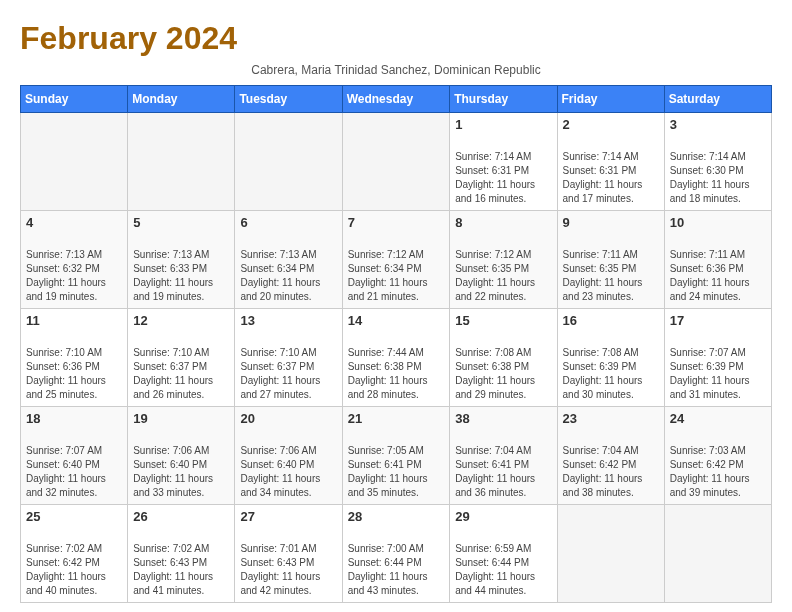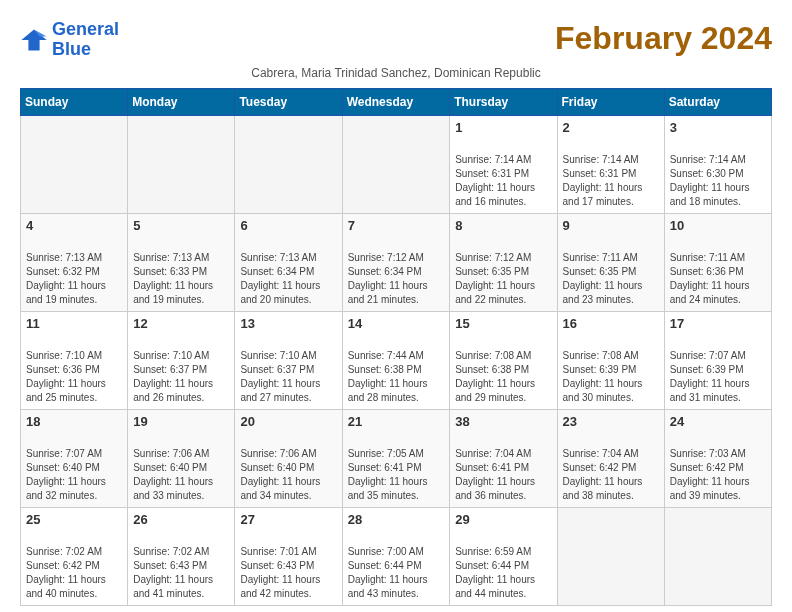--- a/index.html
+++ b/index.html
@@ -47,21 +47,21 @@
       color: #555;
       text-align: center;
       margin-bottom: 8px;
     }
     table {
       width: 100%;
       border-collapse: collapse;
       font-size: 11px;
     }
     thead th {
-      background-color: #0369a1;
+      background-color: #3b82f6;
       color: white;
       padding: 6px 4px;
       text-align: left;
       font-size: 12px;
       font-weight: bold;
       border: 1px solid #1a55aa;
     }
     tbody td {
       border: 1px solid #ccc;
       padding: 4px 5px;
@@ -86,30 +86,20 @@
       margin-top: 18px;
     }
     .empty-cell {
       background: #f5f5f5 !important;
     }
   </style>
 </head>
 <body>
 
 <div class="header">
-  <div class="logo">
-    <svg class="logo-bird" viewBox="0 0 40 40">
-      <polygon points="20,5 38,20 28,20 28,35 12,35 12,20 2,20" fill="#2266cc"></polygon>
-      <polygon points="20,5 38,15 28,15" fill="#4488ee"></polygon>
-    </svg>
-    <div class="logo-text">
-      <span>General</span><br>
-      <span>Blue</span>
-    </div>
-  </div>
   <div class="title-section">
     <div class="month-title">February 2024</div>
   </div>
 </div>
 
 <div class="subtitle">Cabrera, Maria Trinidad Sanchez, Dominican Republic</div>
 
 <table>
   <thead>
     <tr>

